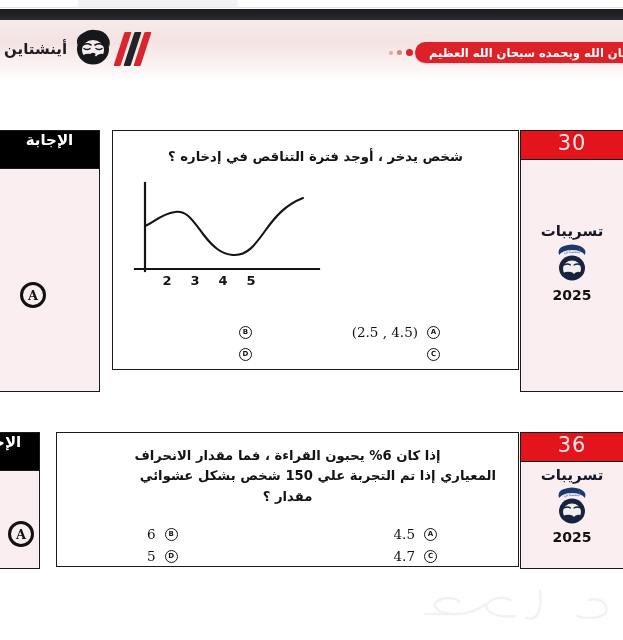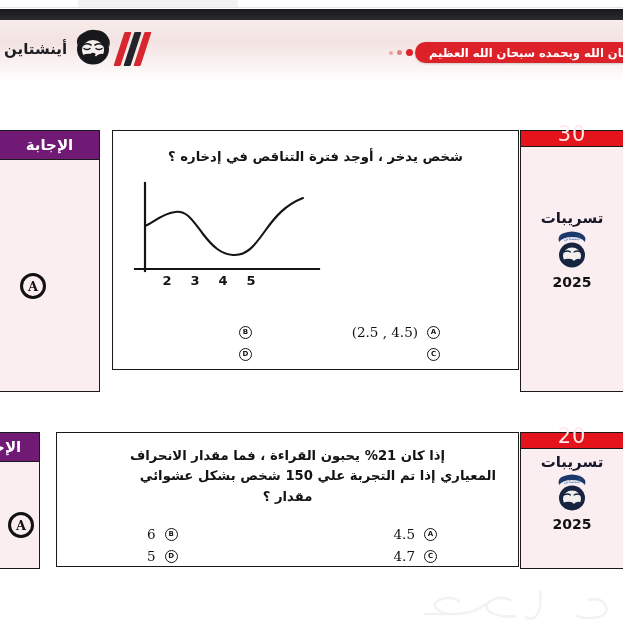--- a/index.html
+++ b/index.html
@@ -141,25 +141,25 @@
 
   .ans-panel {
     position: absolute;
     left: 0; top: 0;
     width: 100px;
     background: #fbeef0;
     border: 1.5px solid #1a1a1a;
     border-left: none;
   }
   .ans-header {
-    height: 29px;
-    background: #701a75;
+    height: 38px;
+    background: #000000;
     border-bottom: 1.5px solid #1a1a1a;
     display: flex;
-    align-items: center;
+    align-items: flex-start;
     justify-content: center;
   }
   .ans-header-text {
     color: #ffffff;
     font-size: 15px;
     font-weight: 700;
     direction: rtl;
     font-family: "DejaVu Sans", sans-serif;
   }
   .ans-body {
@@ -201,25 +201,25 @@
 
   .meta-panel {
     position: absolute;
     top: 0;
     width: 103px;
     background: #fbeef0;
     border: 1.5px solid #1a1a1a;
     border-right: none;
   }
   .meta-header {
-    height: 16px;
+    height: 29px;
     background: #e4141c;
     border-bottom: 1.5px solid #1a1a1a;
     display: flex;
-    align-items: flex-end;
+    align-items: flex-start;
     justify-content: center;
   }
   .meta-number {
     color: #ffe9ea;
     font-size: 21px;
     font-weight: 400;
     font-family: "DejaVu Sans", sans-serif;
     letter-spacing: 1px;
   }
   .meta-body {
@@ -412,21 +412,21 @@
     <div class="ans-panel" style="height:137px; width:40px;">
       <div class="ans-header">
         <span class="ans-header-text" style="margin-left:-44px;">الإجابة</span>
       </div>
       <div class="ans-body">
         <div class="ans-letter" style="left:8px; top:50px;">A</div>
       </div>
     </div>
 
     <div class="qbody" style="left:56px; width:463px; height:135px;">
-      <div class="qtext" style="margin-top:13px; padding:0 22px;">إذا كان 21% يحبون القراءة ، فما مقدار الانحراف</div>
+      <div class="qtext" style="margin-top:13px; padding:0 22px;">إذا كان 6% يحبون القراءة ، فما مقدار الانحراف</div>
       <div class="qtext" style="padding:0 22px;text-align:right;">المعياري إذا تم التجربة علي 150 شخص بشكل عشوائي</div>
       <div class="qtext" style="padding:0 22px;">مقدار ؟</div>
 
       <div class="options" style="left:90px; top:90px; width:290px;">
         <div class="opt" style="grid-column:1; grid-row:1; justify-self:start;">
           <span class="opt-bullet">B</span>
           <span class="opt-val">6</span>
         </div>
         <div class="opt" style="grid-column:2; grid-row:1; justify-self:end;">
           <span class="opt-bullet">A</span>
@@ -438,21 +438,21 @@
         </div>
         <div class="opt" style="grid-column:2; grid-row:2; justify-self:end;">
           <span class="opt-bullet">C</span>
           <span class="opt-val">4.7</span>
         </div>
       </div>
     </div>
 
     <div class="meta-panel" style="left:520px; height:137px;">
       <div class="meta-header">
-        <span class="meta-number">20</span>
+        <span class="meta-number">36</span>
       </div>
       <div class="meta-body">
         <div class="meta-label" style="margin-top:4px;">تسريبات</div>
         <div class="meta-logo" style="margin-top:1px;">
           <svg viewBox="0 0 38 42" width="38" height="42">
             <path d="M6 13 Q4 6 11 4 Q19 1 27 4 Q34 7 32 13 Q28 8 19 8 Q10 8 6 13 Z" fill="#1b3a6b"></path>
             <text x="19" y="11" font-family="DejaVu Sans, sans-serif" font-size="5" fill="#4d7fc4" text-anchor="middle">أينشتاين</text>
             <ellipse cx="19" cy="26" rx="13" ry="12.5" fill="#17243f"></ellipse>
             <ellipse cx="19" cy="27" rx="9" ry="8.5" fill="#f2eeee"></ellipse>
             <path d="M11 23 q3.5 -2 6.5 0" stroke="#17243f" stroke-width="1.3" fill="none" stroke-linecap="round"></path>

